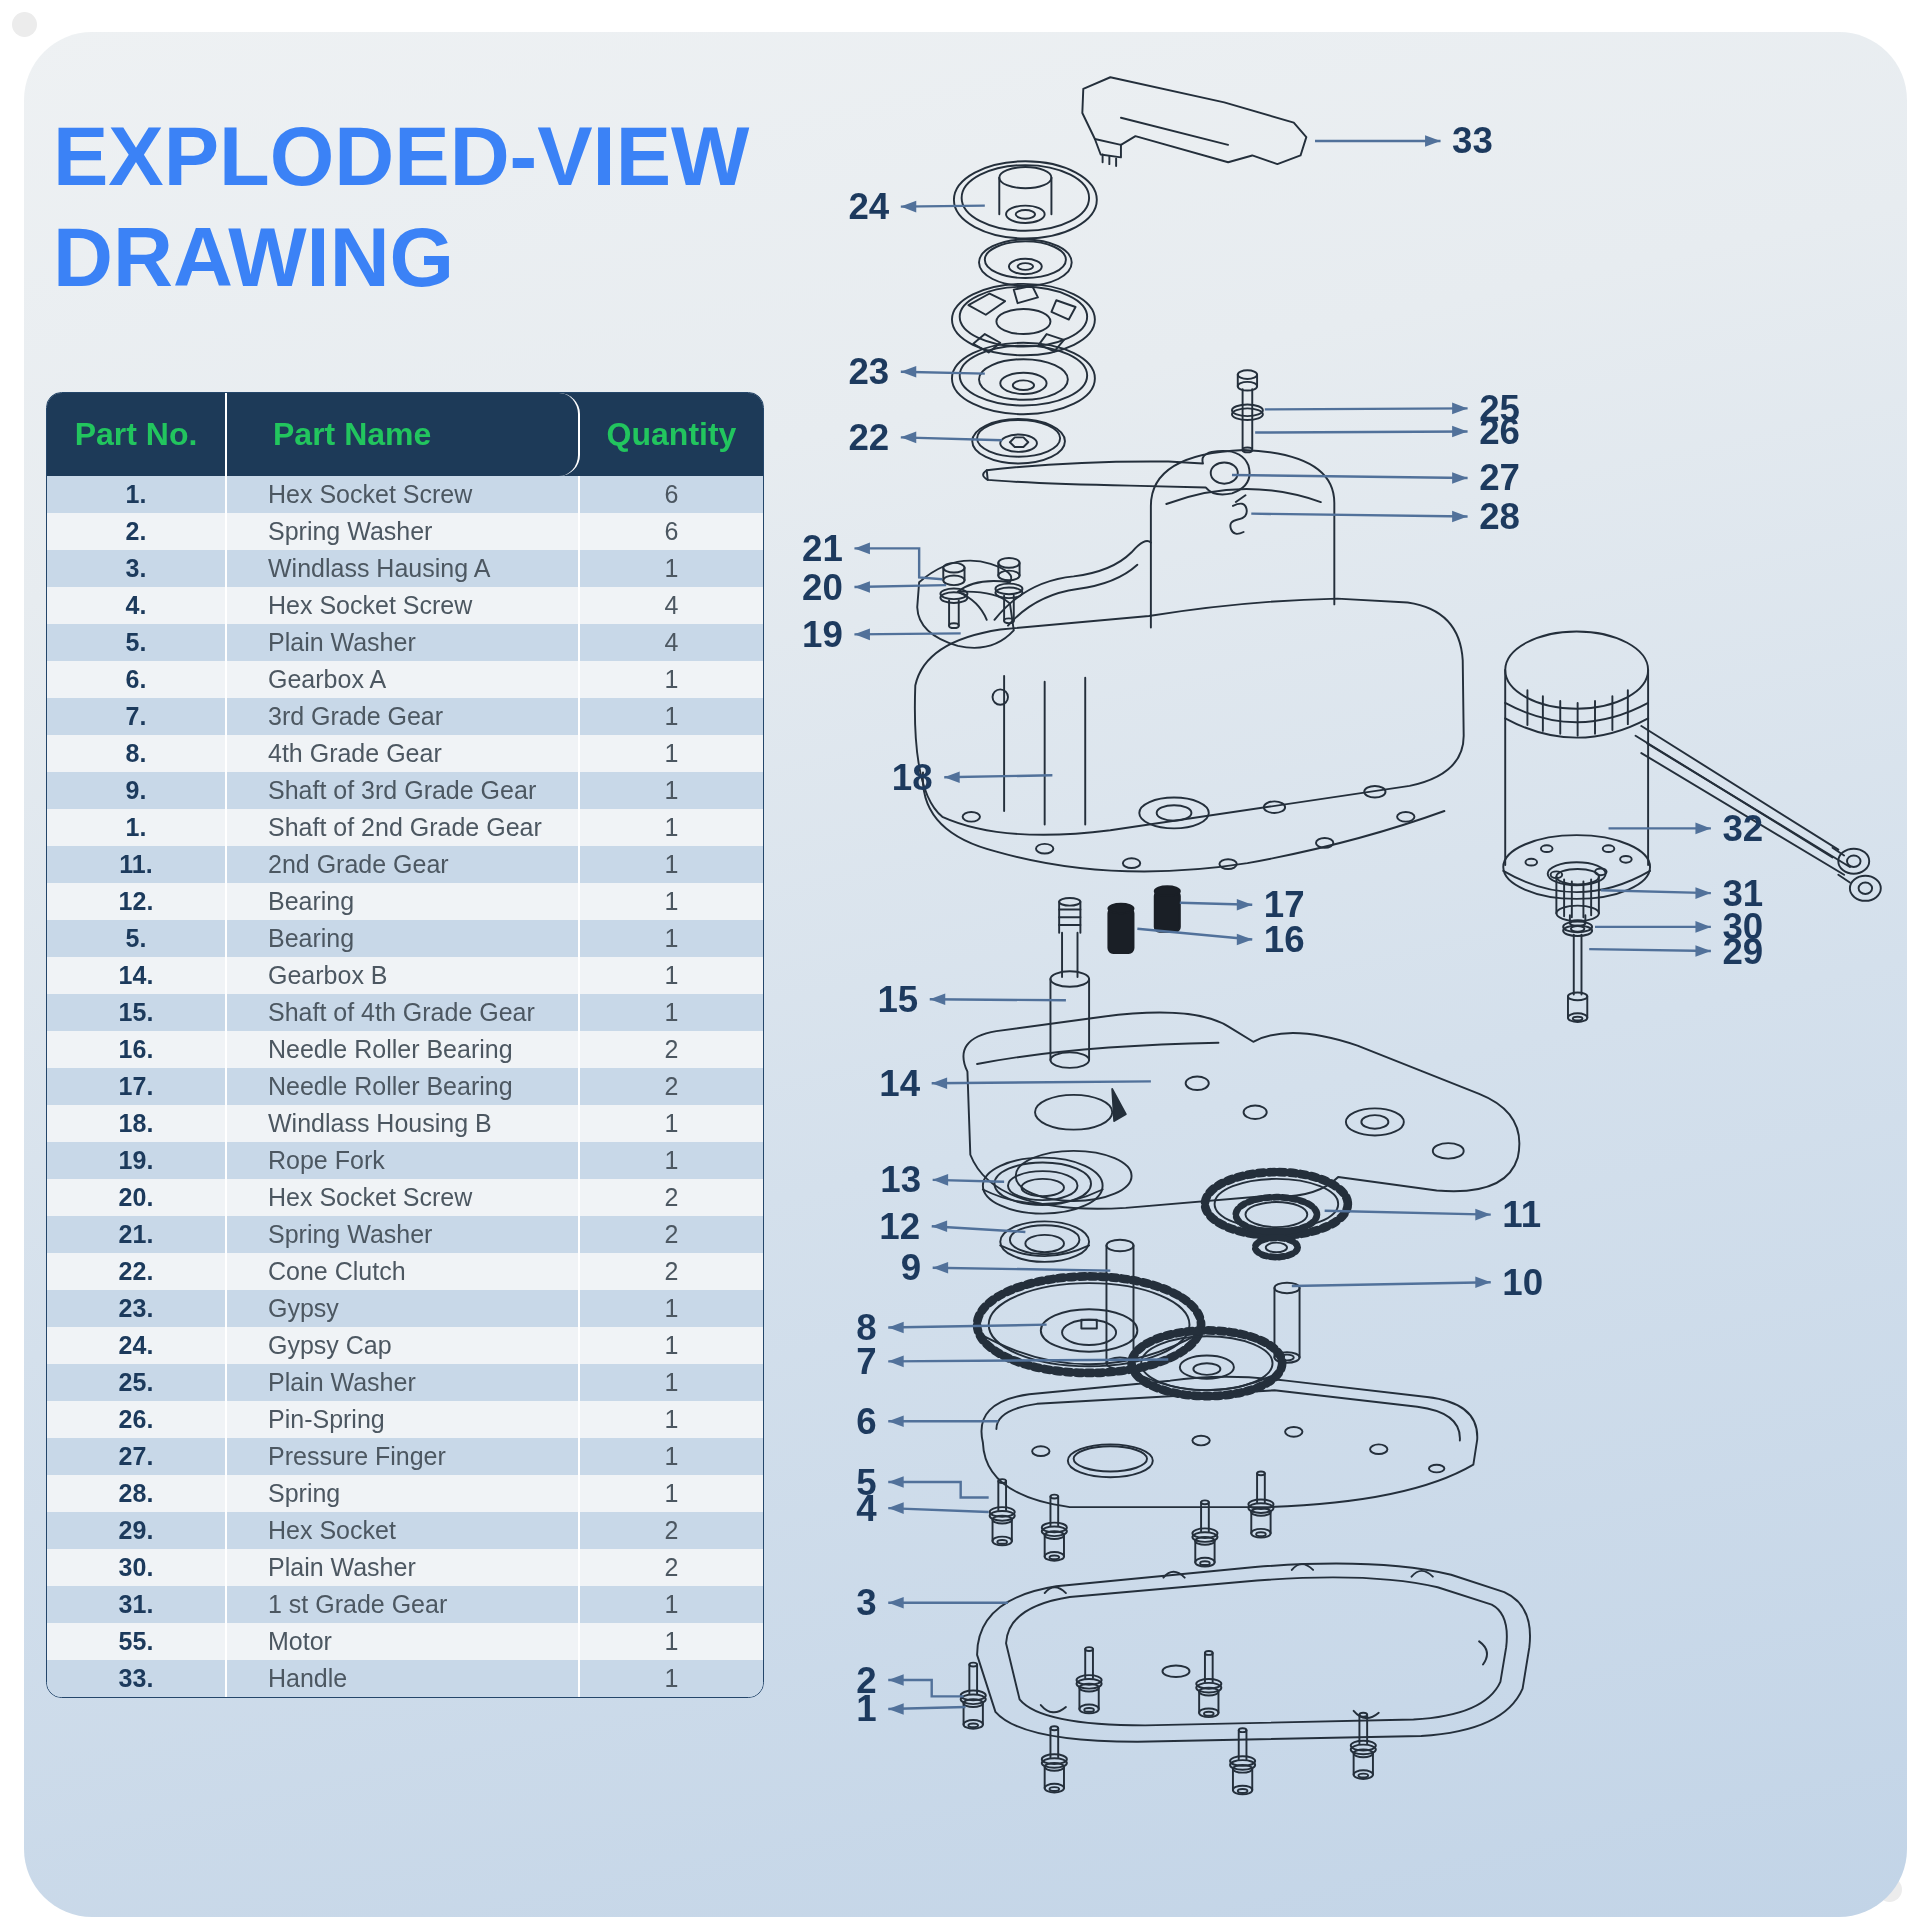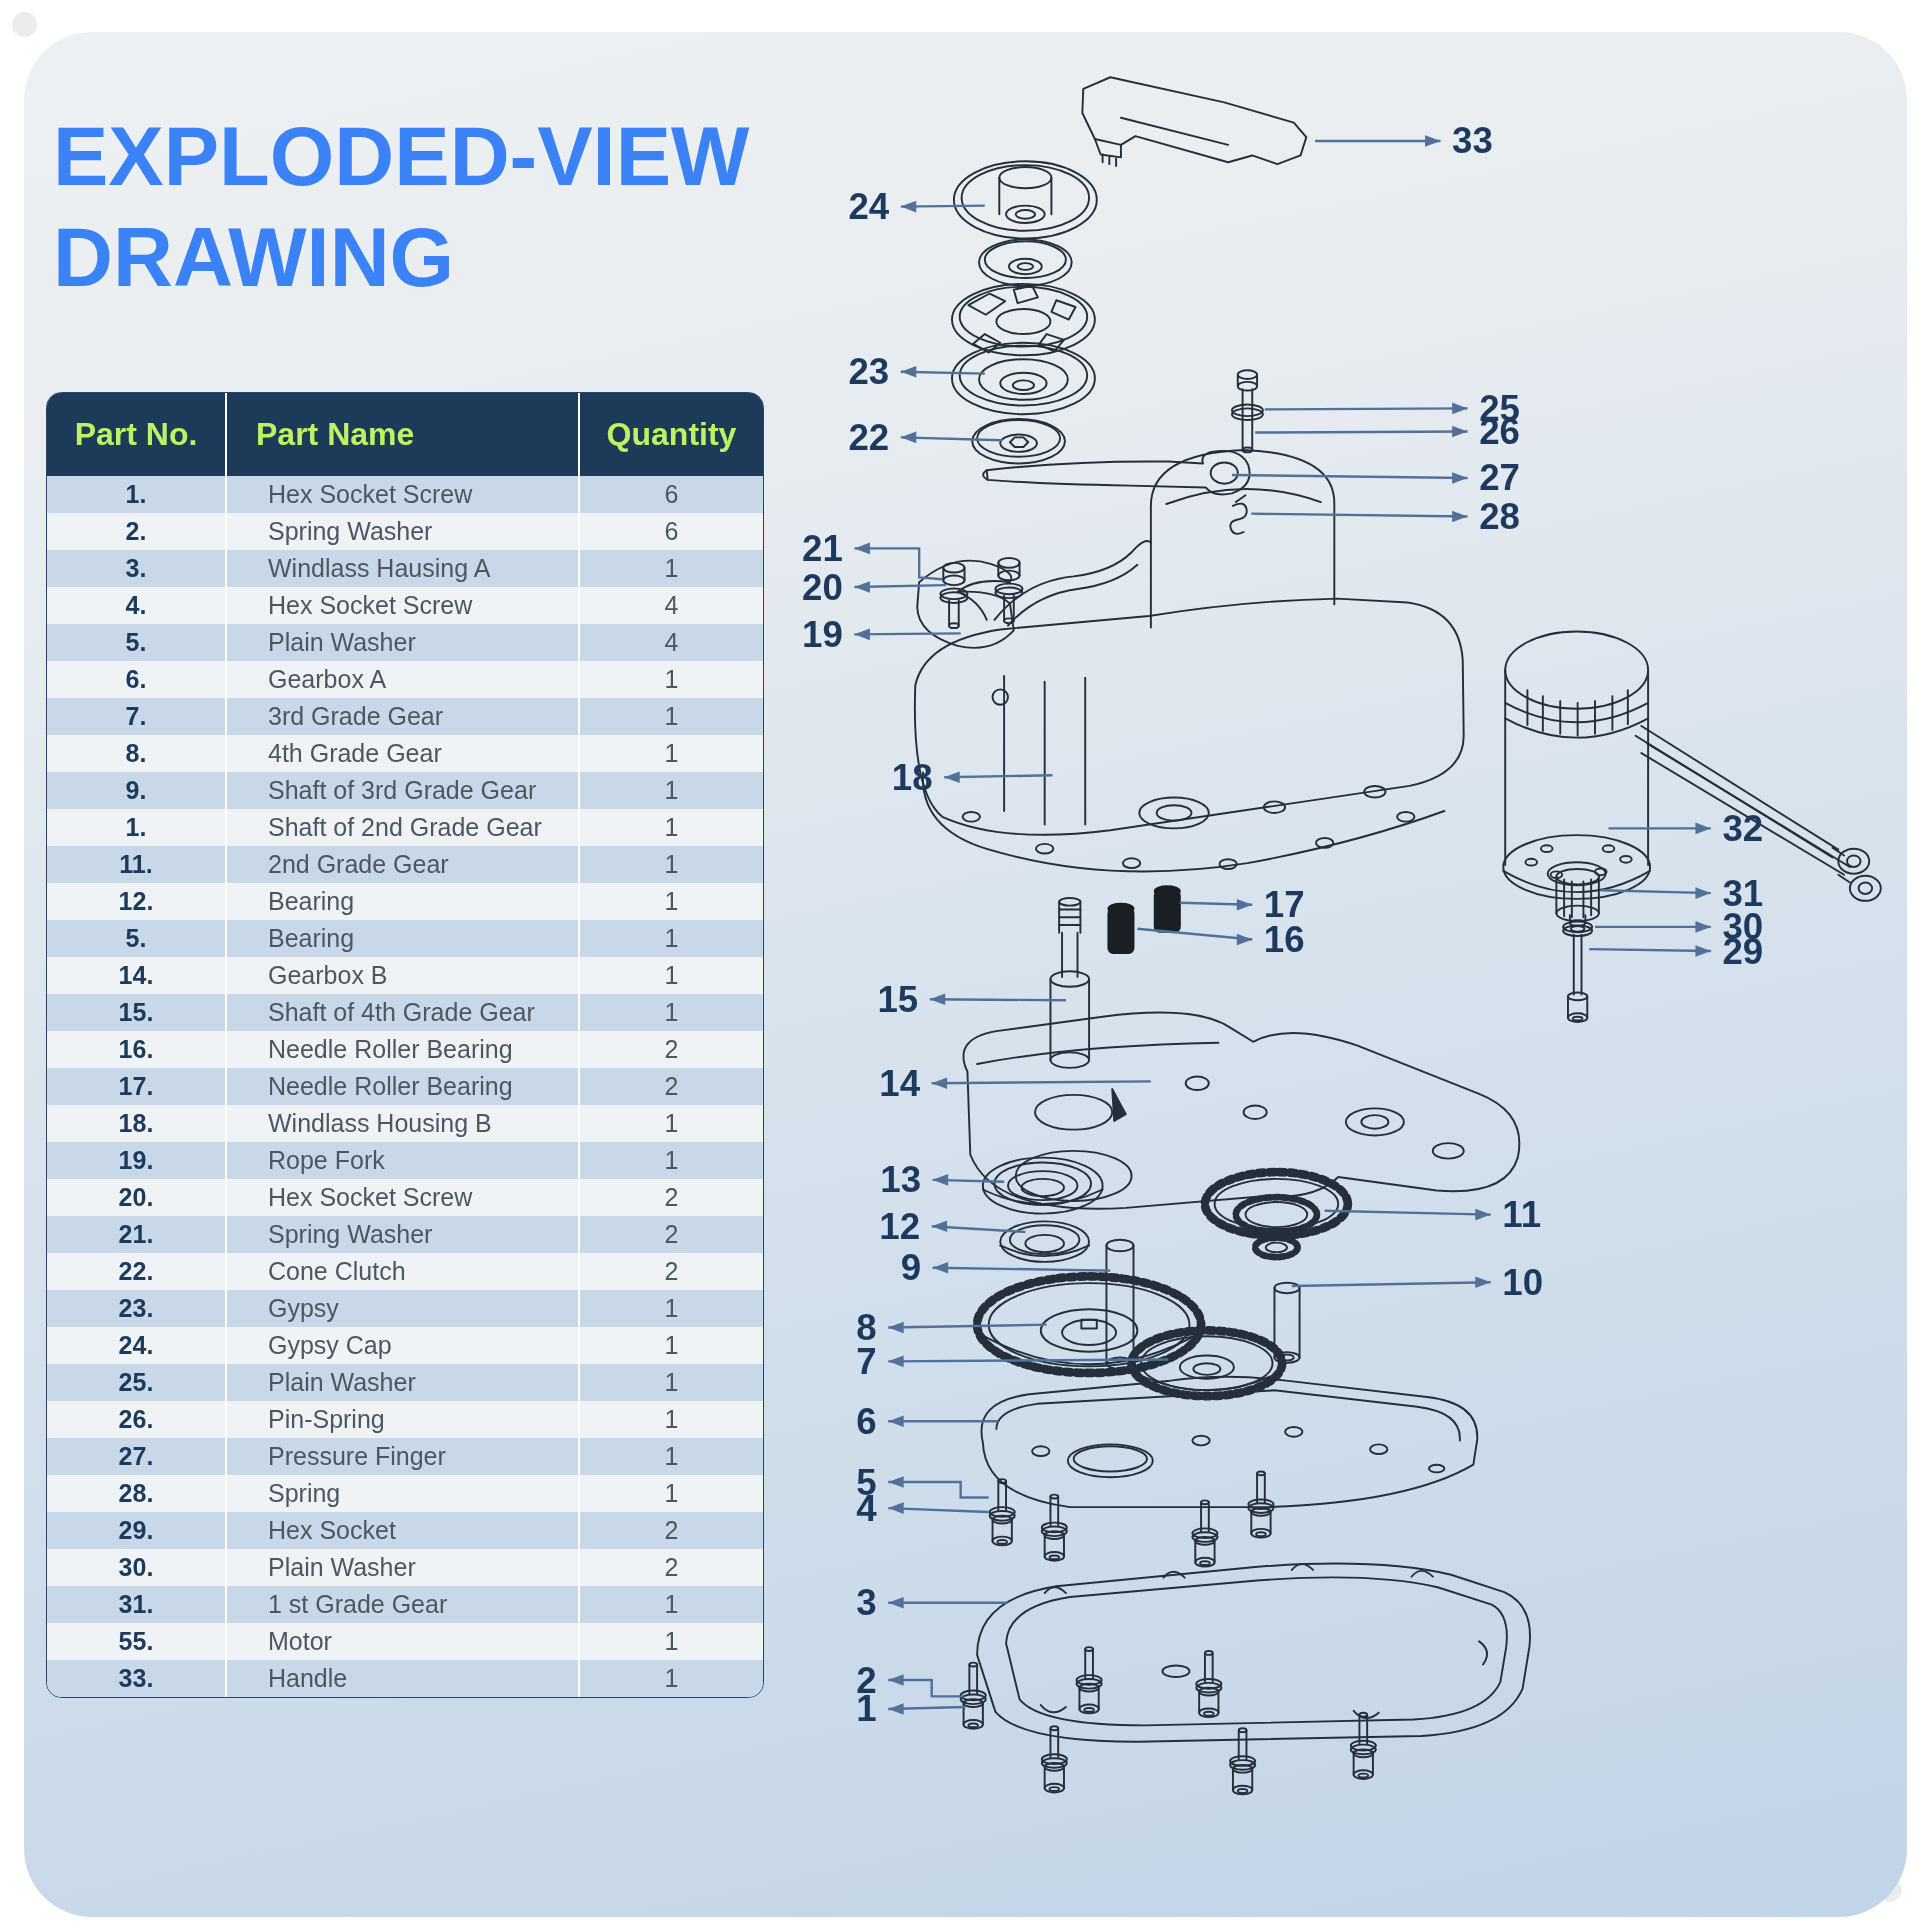--- a/index.html
+++ b/index.html
@@ -13,24 +13,24 @@
   .title{
     position:absolute;left:53px;top:106px;margin:0;
     font-size:83px;font-weight:800;line-height:1.22;letter-spacing:0px;color:#3b82f6;
   }
   .parts-table{
     position:absolute;left:46px;top:392px;width:716px;
     border:1.9px solid #24466a;border-radius:15.4px;overflow:hidden;
     background:transparent;
   }
   .thead{display:grid;grid-template-columns:180px 353px 183px;background:#1d3a58;}
-  .th{height:83px;line-height:83px;color:#bef264;font-weight:700;font-size:32px;border-right:2.9px solid #ffffff;}
+  .th{height:83px;line-height:83px;color:#22c55e;font-weight:700;font-size:32px;border-right:2.9px solid #ffffff;}
   .th:last-child{border-right:none;}
   .th.c{text-align:center;}
-  .th.l{padding-left:29px;}
+  .th.l{padding-left:46px;border-radius:21px;}
   .tr{display:grid;grid-template-columns:180px 353px 183px;}
   .tr:nth-child(odd){background:#c8d8e8;}
   .tr:nth-child(even){background:#f0f3f6;}
   .td{height:37px;line-height:37px;font-size:25px;color:#4c5761;border-right:2.9px solid #ffffff;white-space:nowrap;overflow:hidden;}
   .td:last-child{border-right:none;}
   .td.no{font-weight:700;color:#1c3a5c;text-align:center;}
   .td.name{padding-left:41px;}
   .td.qty{text-align:center;}
   svg.diagram{position:absolute;left:0;top:0;width:1931px;height:1931px;pointer-events:none;}
   .art{stroke:#242f3b;stroke-width:2;fill:none;stroke-linecap:round;stroke-linejoin:round;}

